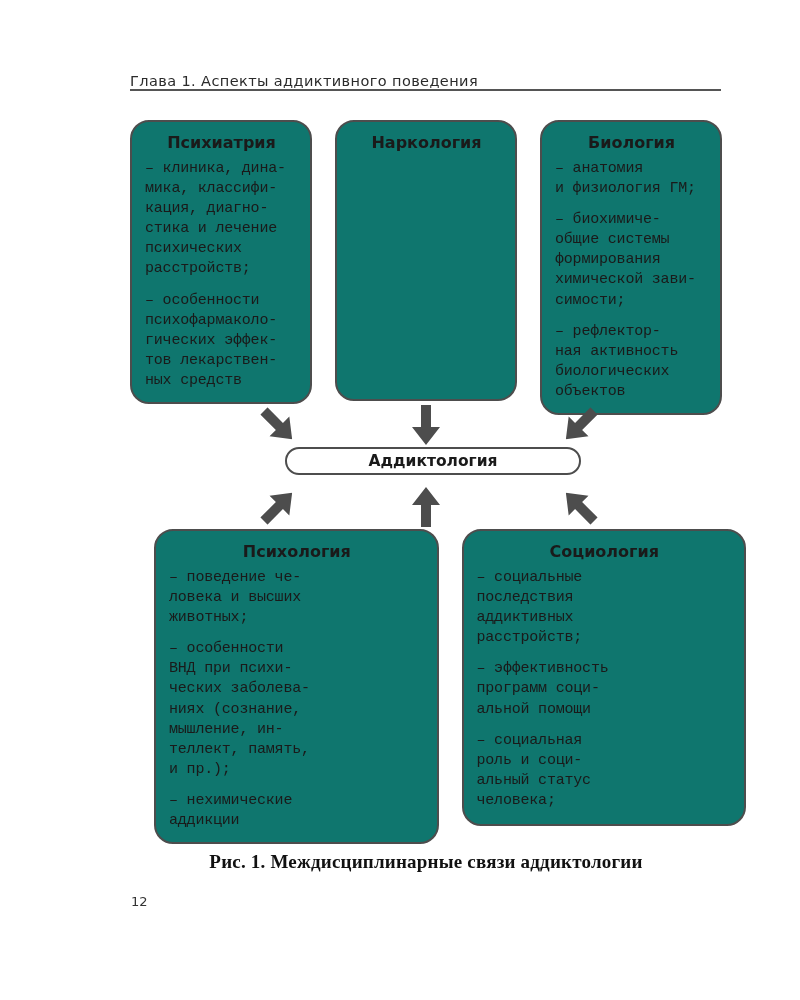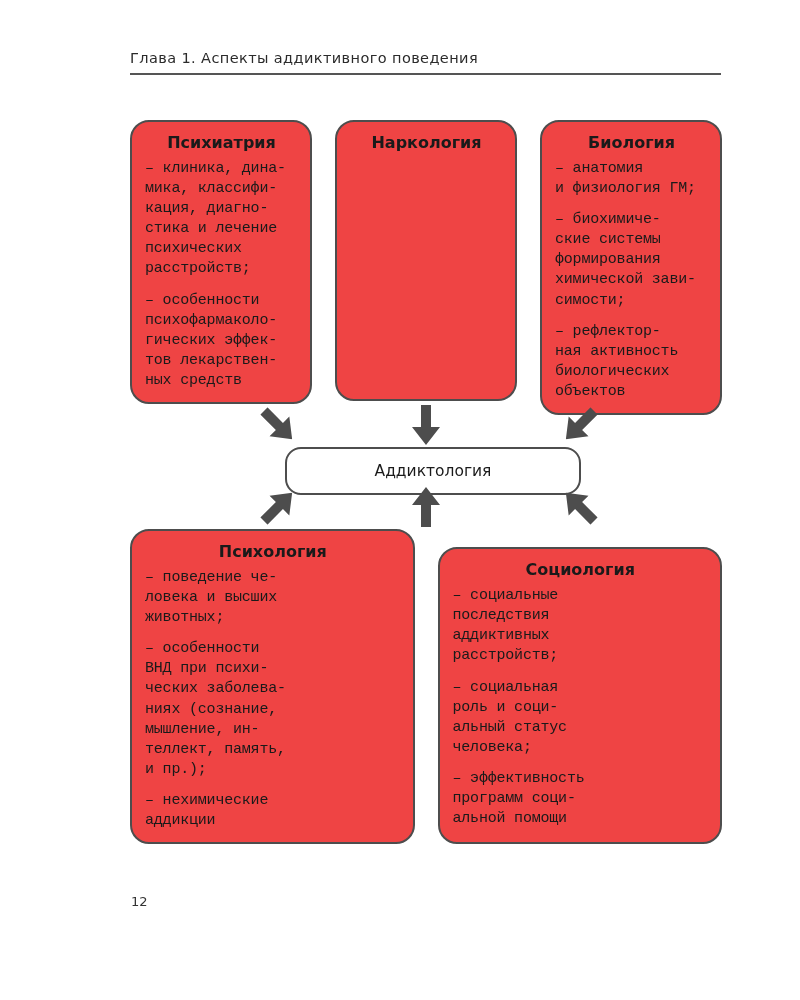--- a/index.html
+++ b/index.html
@@ -3,33 +3,33 @@
 <meta charset="utf-8">
 <style>
   html,body{margin:0;padding:0;background:#fff;}
   .page{
     position:relative;width:800px;height:1000px;background:#ffffff;
     font-family:"DejaVu Sans","Liberation Sans",sans-serif;color:#1a1a1a;
     overflow:hidden;
   }
   
   .chapter-header{
-    position:absolute;left:130px;top:50px;width:591px;
+    position:absolute;left:130px;top:73px;width:591px;
     font-size:14.5px;letter-spacing:.4px;color:#2b2b2b;
-    padding-bottom:7px;border-bottom:2px solid #555;
+    border-bottom:2px solid #555;
   }
   
   .box-row{
     position:absolute;left:130px;width:592px;
     display:flex;gap:23px;
   }
   .top-row{top:120px;align-items:flex-start;}
-  .bottom-row{top:529px;align-items:flex-end;}
+  .bottom-row{top:529px;align-items:flex-start;margin-left:24px;}
   .dbox{
-    flex:1 1 0;box-sizing:border-box;background:#ef4444;
+    flex:1 1 0;box-sizing:border-box;background:#0f766e;
     border:2.5px solid #4d4d4d;border-radius:19px;
     padding:9px 12px 11px 13px;
   }
   .top-row .dbox{min-height:281px;}
   .bottom-row .dbox{min-height:297px;}
   .dbox-title{
     text-align:center;font-weight:bold;font-size:16px;
     margin:2px 0 7px 0;
   }
   .dbox-item{
@@ -45,24 +45,24 @@
   .arr svg{display:block;width:30px;height:40px;color:#4d4d4d;}
   .arr-1{left:calc(25% - 15px);transform:rotate(-45deg);}
   .arr-2{left:calc(50% - 15px);}
   .arr-3{left:calc(76% - 15px);transform:rotate(45deg);}
   .arr-4{left:calc(25% - 15px);transform:rotate(225deg);}
   .arr-5{left:calc(50% - 15px);transform:rotate(180deg);}
   .arr-6{left:calc(76% - 15px);transform:rotate(135deg);}
   
   .center-wrap{position:absolute;left:130px;top:447px;width:592px;display:flex;justify-content:center;}
   .center-pill{
-    box-sizing:border-box;width:296px;height:48px;margin-left:14px;
+    box-sizing:border-box;width:296px;height:28px;margin-left:14px;
     border:2.5px solid #4d4d4d;border-radius:16px;background:#fff;
     display:flex;align-items:center;justify-content:center;
-    font-weight:normal;font-size:15.5px;
+    font-weight:bold;font-size:15.5px;
   }
   
   .figure-caption{
     position:absolute;left:130px;top:851px;width:592px;text-align:center;
     font-family:"Liberation Serif","DejaVu Serif",serif;
     font-weight:bold;font-size:19px;color:#111;letter-spacing:.2px;
   }
   .page-number{
     position:absolute;left:131px;top:894px;
     font-size:13px;color:#333;
@@ -93,21 +93,21 @@
 ных средств</p>
     </div>
     <div class="dbox">
       <div class="dbox-title">Наркология</div>
     </div>
     <div class="dbox">
       <div class="dbox-title">Биология</div>
       <p class="dbox-item">– анатомия
 и физиология ГМ;</p>
       <p class="dbox-item">– биохимиче-
-ские системы
+общие системы
 формирования
 химической зави-
 симости;</p>
       <p class="dbox-item">– рефлектор-
 ная активность
 биологических
 объектов</p>
     </div>
   </div>
 
@@ -168,26 +168,27 @@
 и пр.);</p>
       <p class="dbox-item">– нехимические
 аддикции</p>
     </div>
     <div class="dbox">
       <div class="dbox-title">Социология</div>
       <p class="dbox-item">– социальные
 последствия
 аддиктивных
 расстройств;</p>
+      <p class="dbox-item">– эффективность
+программ соци-
+альной помощи</p>
       <p class="dbox-item">– социальная
 роль и соци-
 альный статус
 человека;</p>
-      <p class="dbox-item">– эффективность
-программ соци-
-альной помощи</p>
     </div>
   </div>
 
+  <div class="figure-caption">Рис. 1. Междисциплинарные связи аддиктологии</div>
 
   <div class="page-number">12</div>
 
 </div>
 
 </body></html>

